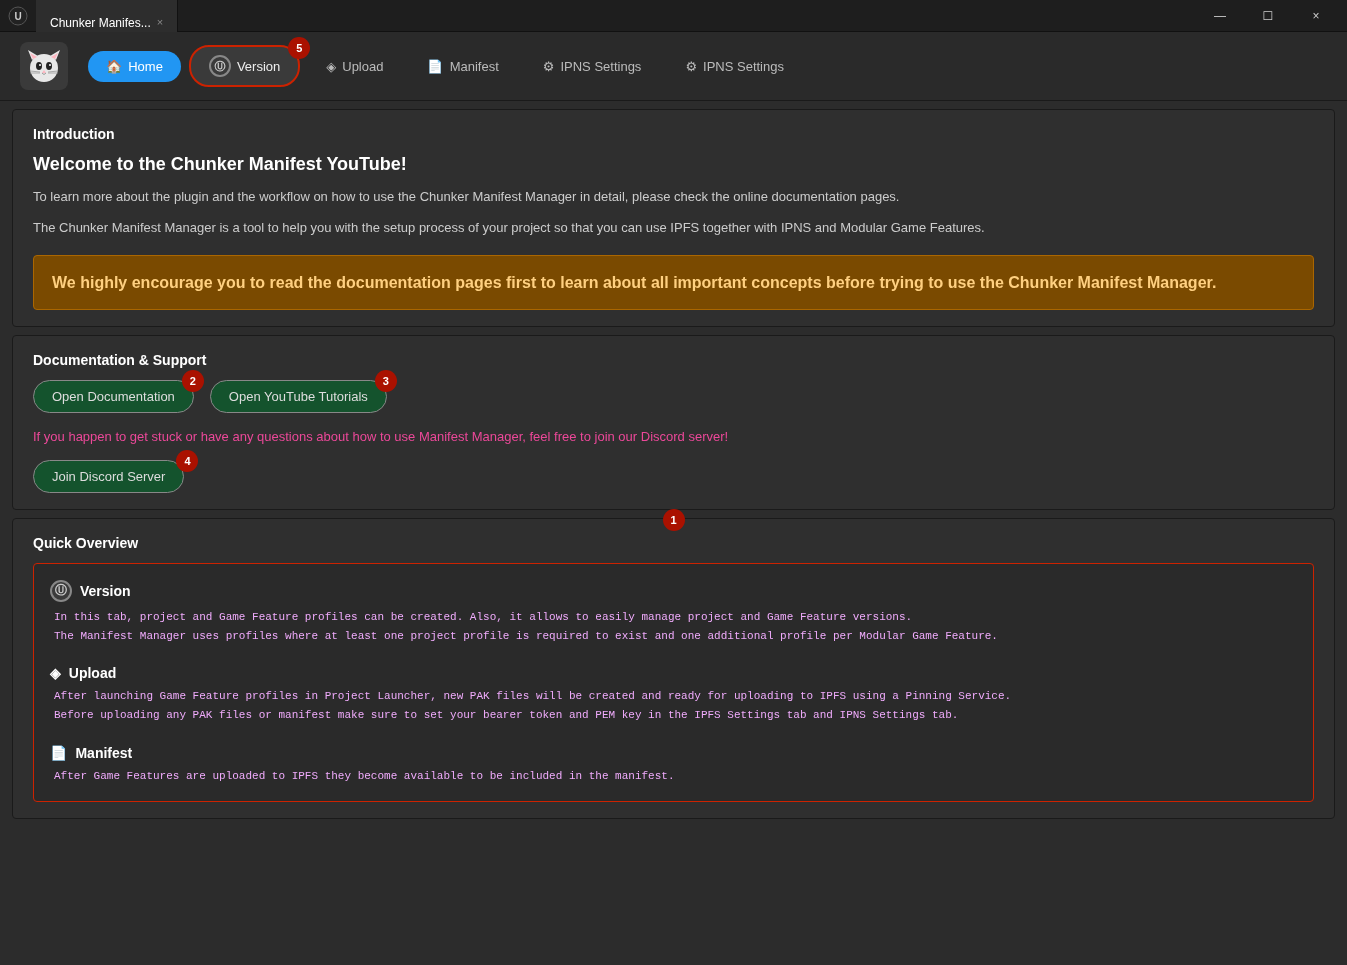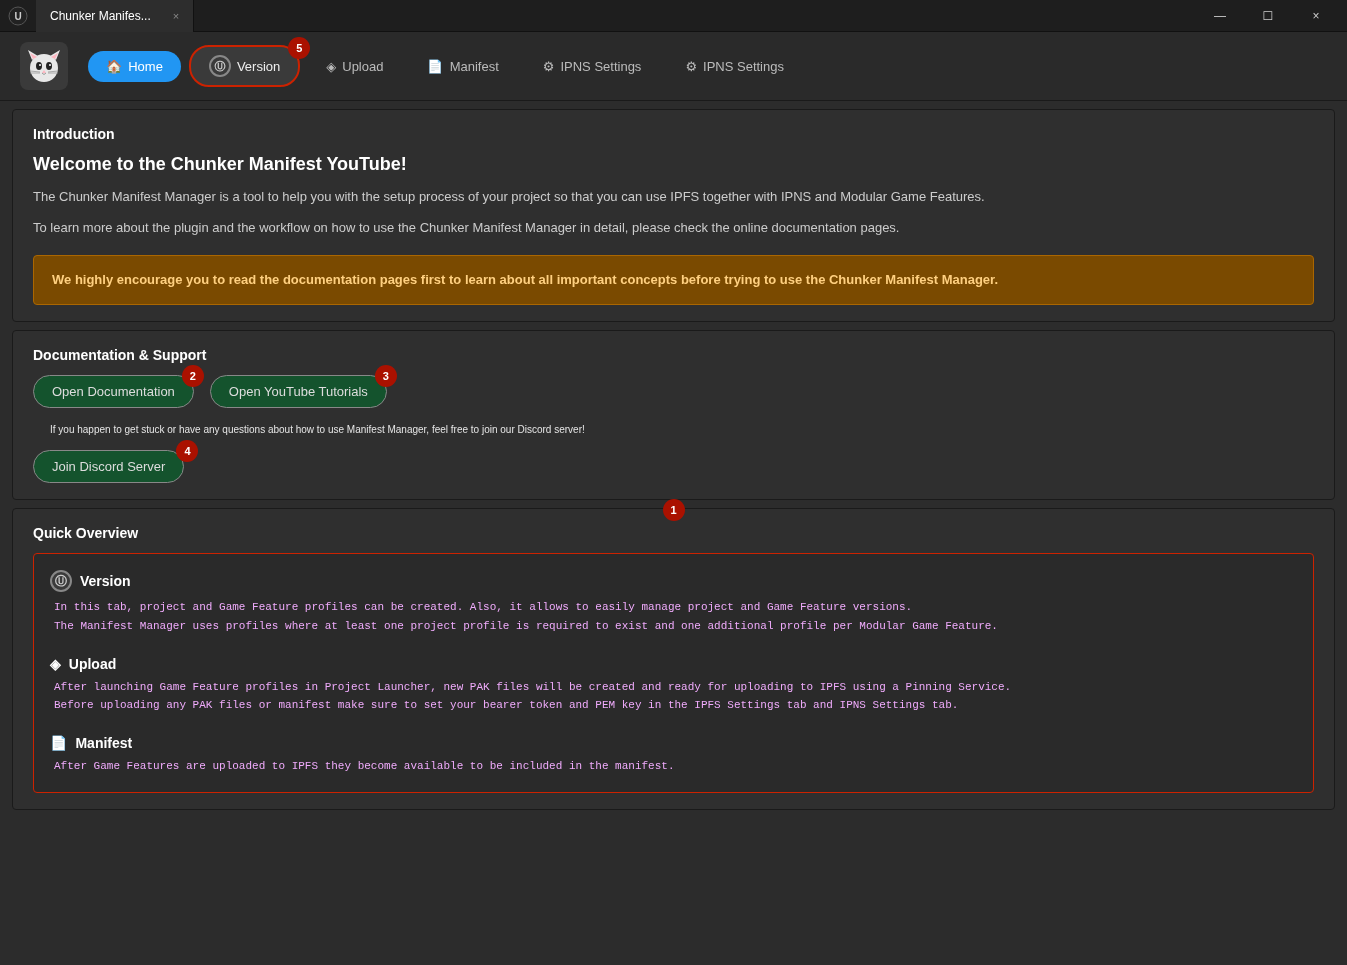--- a/index.html
+++ b/index.html
@@ -28,22 +28,22 @@
       height: 20px;
     }
     .tab-bar {
       display: flex;
       align-items: center;
       flex: 1;
       height: 100%;
     }
     .tab {
       display: flex;
-      align-items: center;
-      gap: 18px;
+      align-items: flex-start;
+      gap: 2px;
       padding: 16px 14px;
       height: 100%;
       font-size: 12px;
       color: #ccc;
       background: #2a2a2a;
       border-right: 1px solid #111;
       cursor: pointer;
     }
     .tab.active {
       background: #2d2d2d;
@@ -160,21 +160,21 @@
     }
 
     .warning-box {
       background: #7a4a00;
       border: 1px solid #aa6600;
       border-radius: 4px;
       padding: 14px 18px;
       margin-top: 16px;
       color: #ffd080;
       font-weight: 600;
-      font-size: 13px;
+      font-size: 16px;
       line-height: 1.6;
     }
 
     
     .doc-buttons {
       display: flex;
       gap: 16px;
       margin-bottom: 14px;
       margin-top: 4px;
     }
@@ -185,25 +185,24 @@
       padding: 8px 18px;
       border: 1px solid #888;
       border-radius: 20px;
       background: #14532d;
       color: #ddd;
       font-size: 13px;
       cursor: pointer;
     }
 
     .support-text {
-      color: #e5e5e5;
-      font-size: 10px;
+      color: #ec4899;
+      font-size: 13px;
       margin-bottom: 12px;
       line-height: 1.6;
-      margin-left: 17px;
     }
 
     
     .overview-box {
       border: 1px solid #cc2200;
       border-radius: 4px;
       padding: 16px;
       background: #2a2a2a;
     }
     .overview-item {
@@ -347,22 +346,22 @@
       <span class="gear-icon"></span>
       <span>IPNS Settings</span>
     </button>
   </div>
 
   <div class="content">
 
     <div class="section">
       <div class="section-title">Introduction</div>
       <div class="welcome-title">Welcome to the Chunker Manifest YouTube!</div>
+      <div class="welcome-text">To learn more about the plugin and the workflow on how to use the Chunker Manifest Manager in detail, please check the online documentation pages.</div>
       <div class="welcome-text">The Chunker Manifest Manager is a tool to help you with the setup process of your project so that you can use IPFS together with IPNS and Modular Game Features.</div>
-      <div class="welcome-text">To learn more about the plugin and the workflow on how to use the Chunker Manifest Manager in detail, please check the online documentation pages.</div>
       <div class="warning-box">
         <span>We highly encourage you to read the documentation pages first to learn about all important concepts before trying to use the Chunker Manifest Manager.</span>
       </div>
     </div>
 
     <div class="section" style="position:relative;">
       <div class="section-title">Documentation &amp; Support</div>
       <div class="doc-buttons">
         <div style="position:relative; display:inline-block;">
           <button class="outline-btn">

